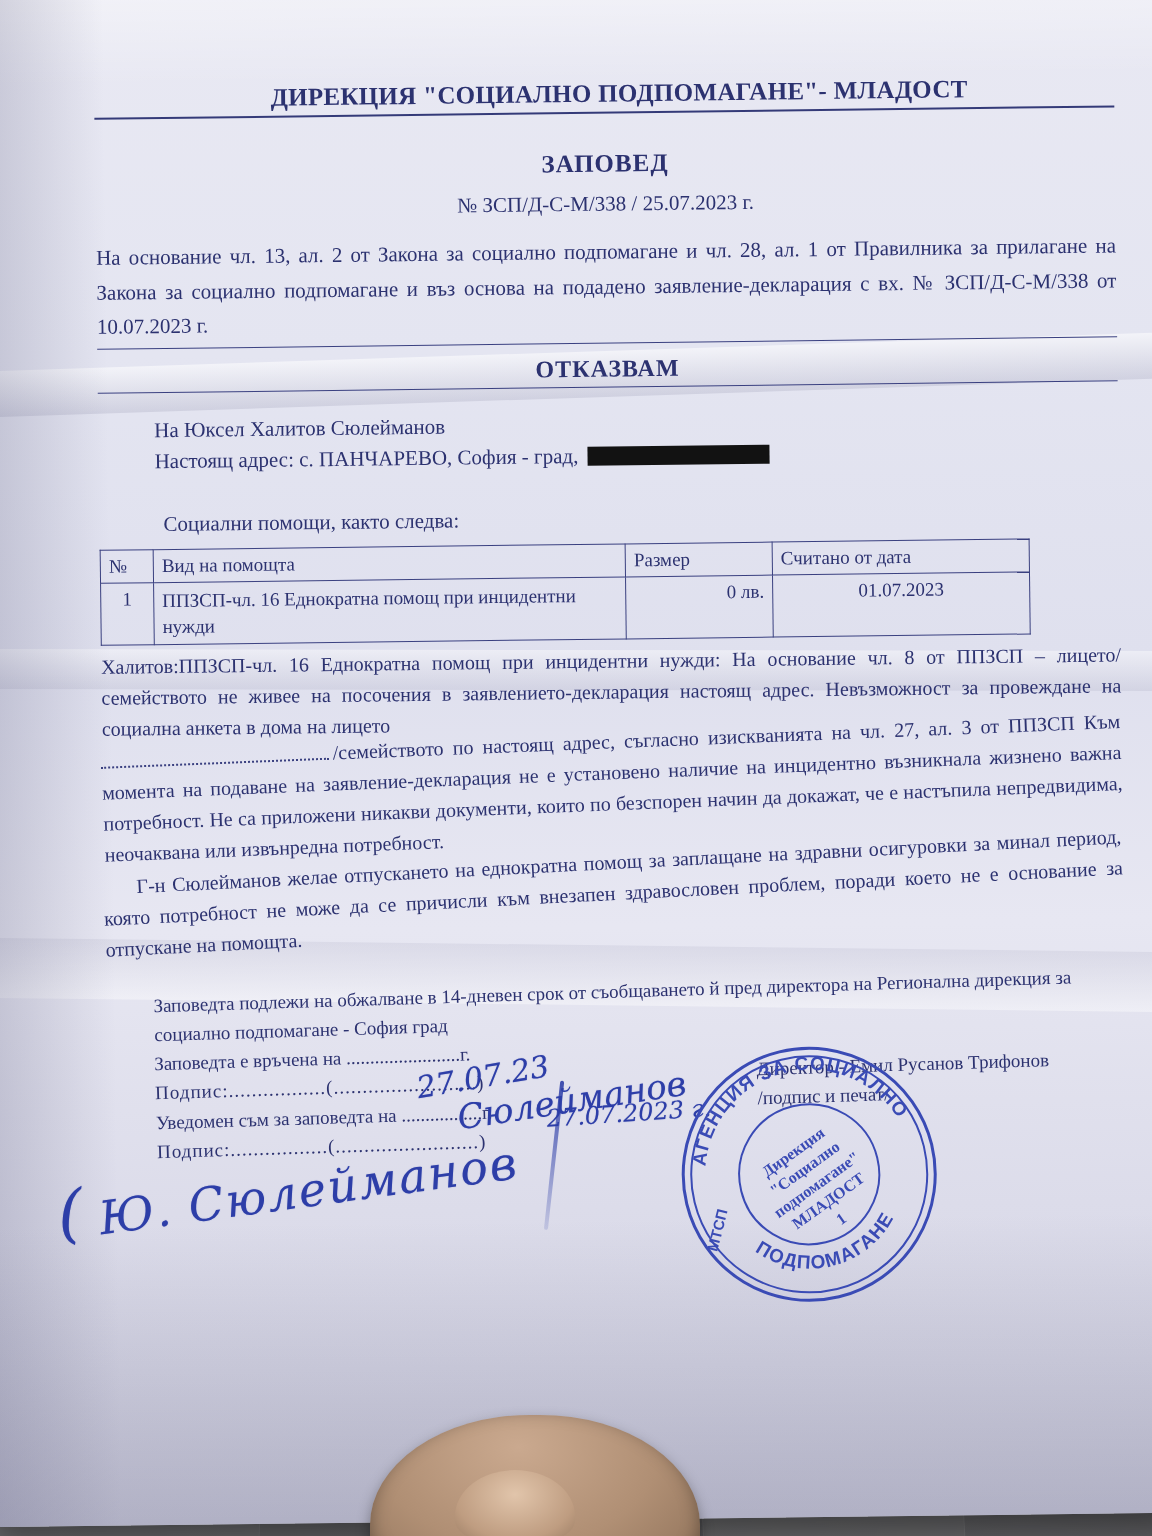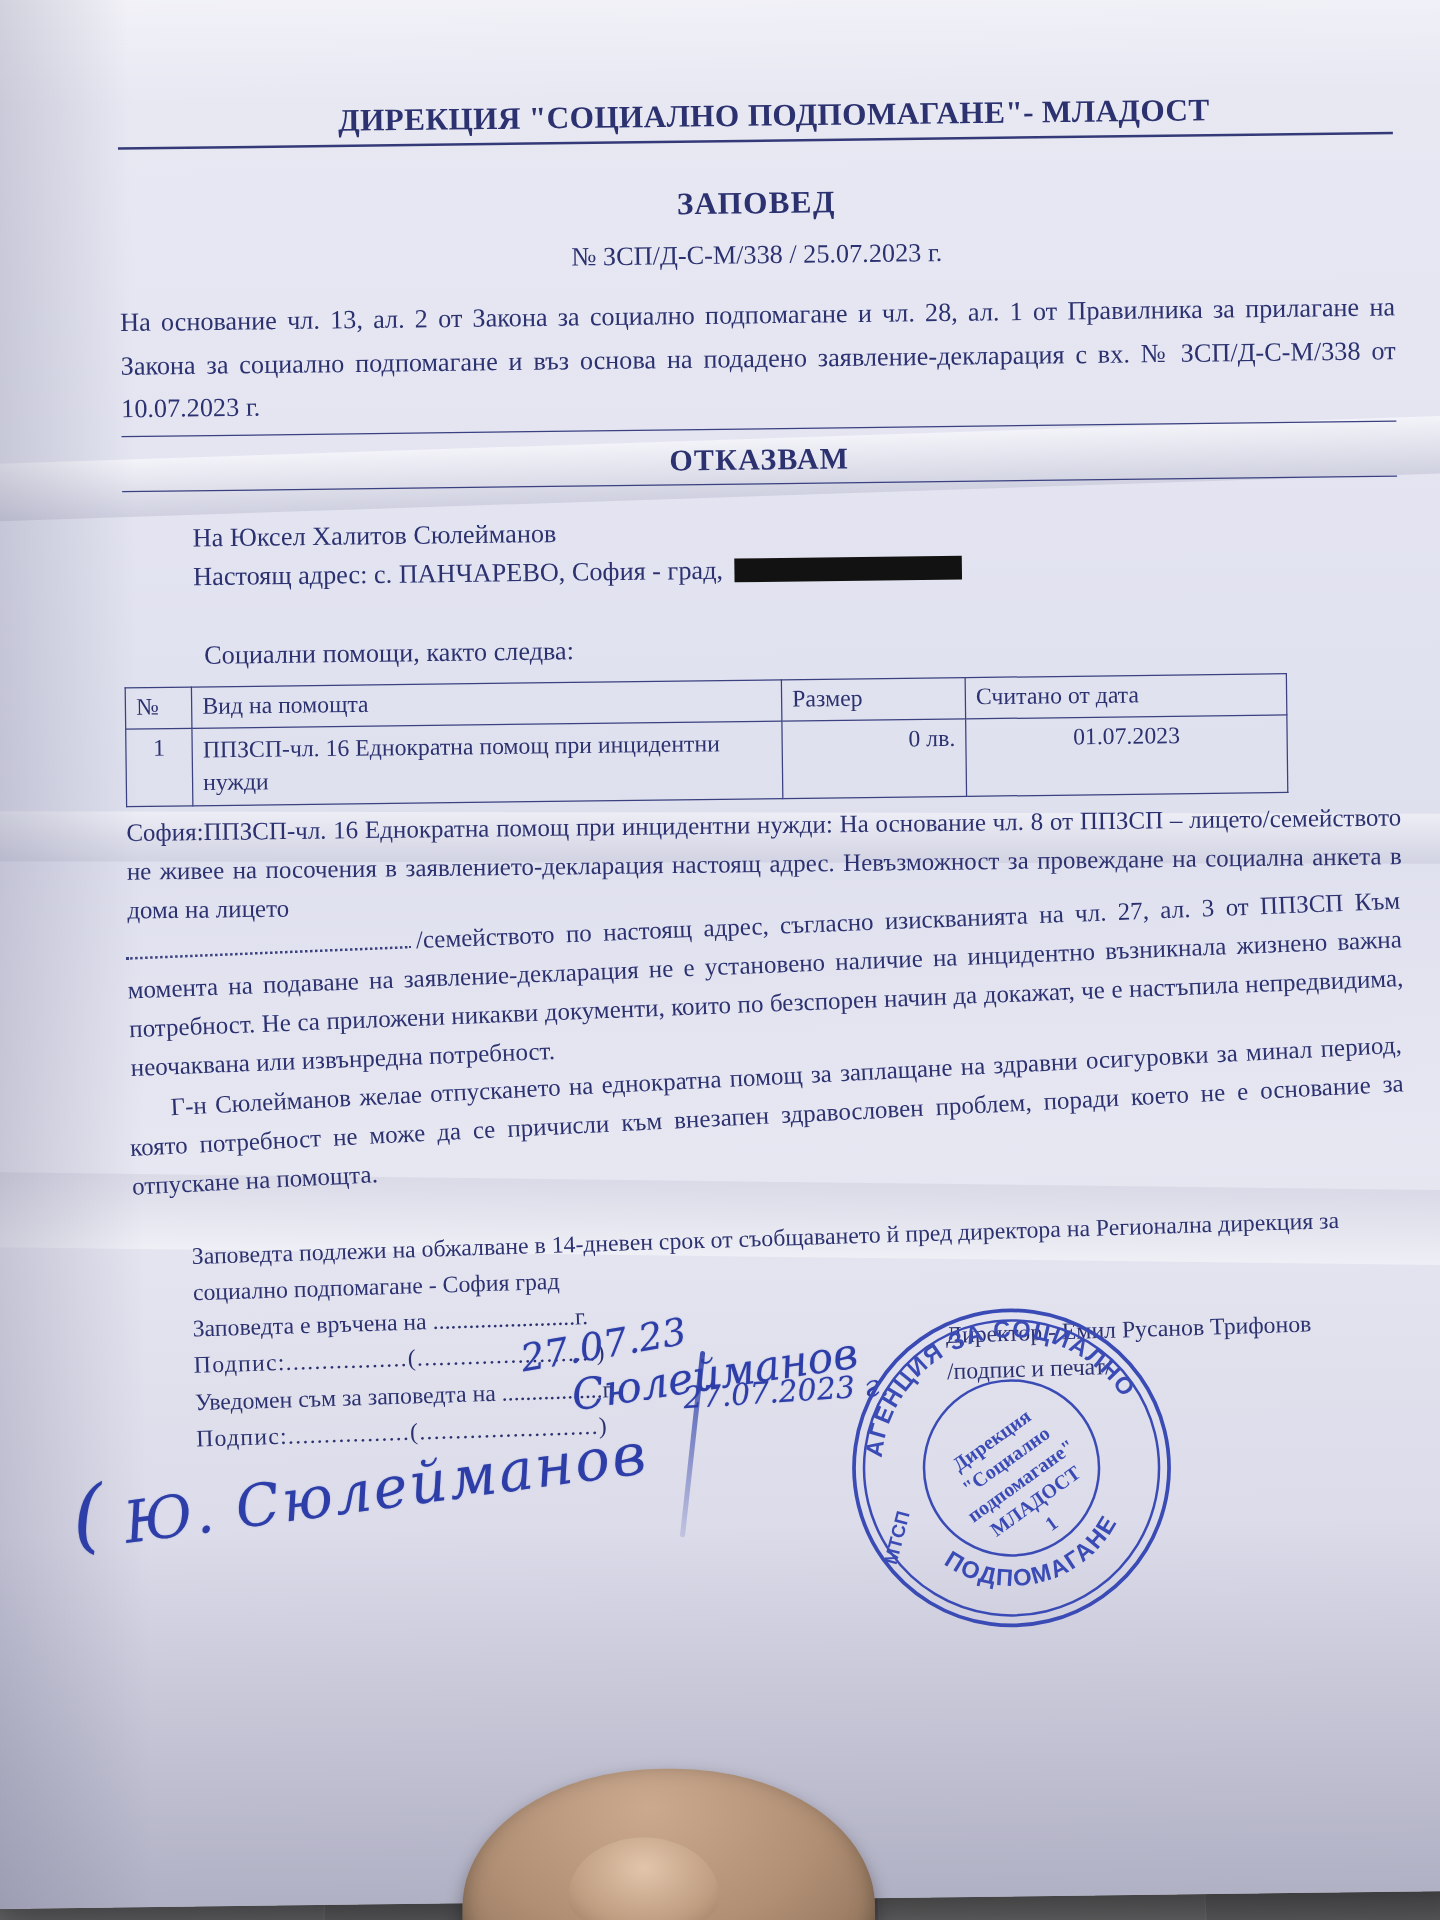--- a/index.html
+++ b/index.html
@@ -371,21 +371,21 @@
             <td class="col-no">1</td>
             <td class="aid-type">ППЗСП-чл. 16 Еднократна помощ при инцидентни нужди</td>
             <td class="col-size">0 лв.</td>
             <td class="col-date">01.07.2023</td>
           </tr>
         </tbody>
       </table>
 
       <div class="motives">
         <p>
-          <span>София:</span><span>ППЗСП-чл. 16 Еднократна помощ при инцидентни нужди: На основание чл. 8 от ППЗСП – лицето/семейството не живее на посочения в заявлението-декларация настоящ адрес. Невъзможност за провеждане на социална анкета в дома на лицето</span>
+          <span>Халитов:</span><span>ППЗСП-чл. 16 Еднократна помощ при инцидентни нужди: На основание чл. 8 от ППЗСП – лицето/семейството не живее на посочения в заявлението-декларация настоящ адрес. Невъзможност за провеждане на социална анкета в дома на лицето</span>
         </p>
         <p class="bend1">
           <span class="dotted-lead"></span><span>/семейството по настоящ адрес, съгласно изискванията на чл. 27, ал. 3 от ППЗСП Към момента на подаване на заявление-декларация не е установено наличие на инцидентно възникнала жизнено важна потребност. Не са приложени никакви документи, които по безспорен начин да докажат, че е настъпила непредвидима, неочаквана или извънредна потребност.</span>
         </p>
         <p class="bend2 indent">Г-н Сюлейманов желае отпускането на еднократна помощ за заплащане на здравни осигуровки за минал период, която потребност не може да се причисли към внезапен здравословен проблем, поради което не е основание за отпускане на помощта.</p>
       </div>
 
       <div class="appeal">Заповедта подлежи на обжалване в 14-дневен срок от съобщаването й пред директора на Регионална дирекция за социално подпомагане - София град</div>
 
       <div class="sig-grid">

